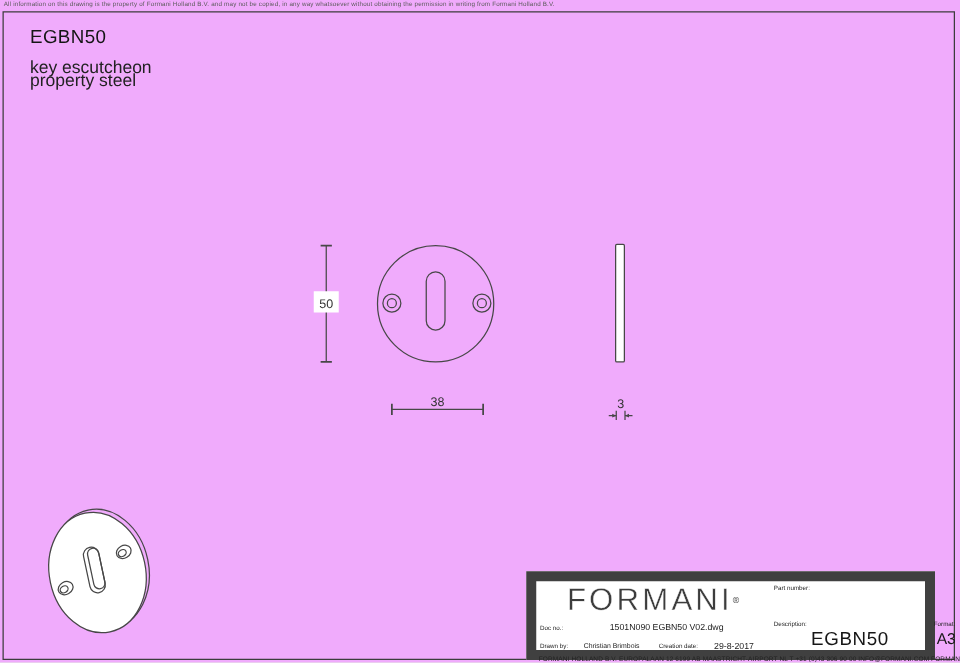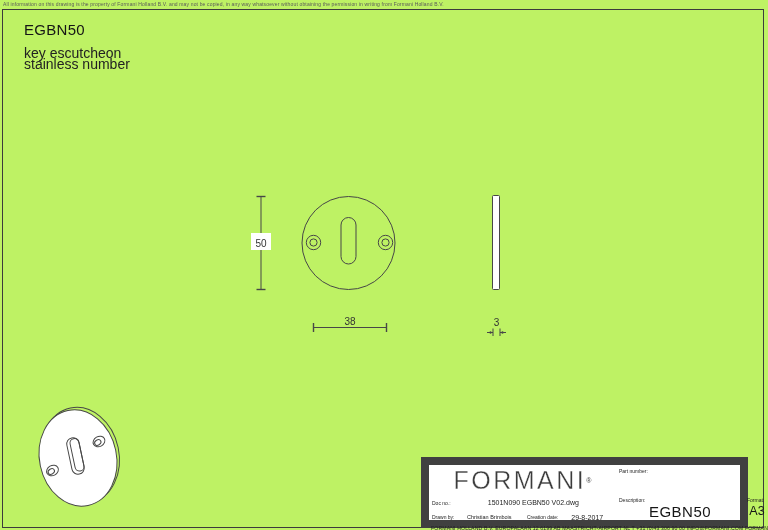--- a/index.html
+++ b/index.html
@@ -1,17 +1,17 @@
 <!DOCTYPE html>
 <html><head>
 <meta charset="utf-8">
 <style>
   html,body { margin:0; padding:0; background:#e8e8e8; }
   .sheet {
-    position:relative; width:768px; height:530px; background:#bef264;
+    position:relative; width:768px; height:530px; background:#f0abfc;
     font-family:"Liberation Sans", sans-serif; overflow:hidden;
     color:#1c1c1c;
     text-decoration:underline;
   }
   .copyright {
     position:absolute; left:3px; top:1px; font-size:5px; color:#5a5a5a;
     white-space:nowrap; letter-spacing:0.15px;
   }
   .frame {
     position:absolute; left:2px; top:9px; width:762px; height:519px;
@@ -66,21 +66,21 @@
 <body>
 
 <div class="sheet">
 
   <div class="copyright">All information on this drawing is the property of Formani Holland B.V. and may not be copied, in any way whatsoever without obtaining the permission in writing from Formani Holland B.V.</div>
   <div class="frame"></div>
 
   <div class="title">EGBN50</div>
   <div class="subtitle">
     <div>key escutcheon</div>
-    <div>stainless number</div>
+    <div>property steel</div>
   </div>
 
   <svg class="art" width="768" height="530" viewBox="0 0 768 530">
 
     <g stroke="#474747" fill="none" stroke-width="1">
       <circle cx="348.5" cy="243" r="46.5"></circle>
       <rect x="341" y="217.5" width="15" height="46.5" rx="7.5"></rect>
       <circle cx="313.5" cy="242.5" r="7.2"></circle>
       <circle cx="313.5" cy="242.5" r="3.6"></circle>
       <circle cx="385.5" cy="242.5" r="7.2"></circle>

